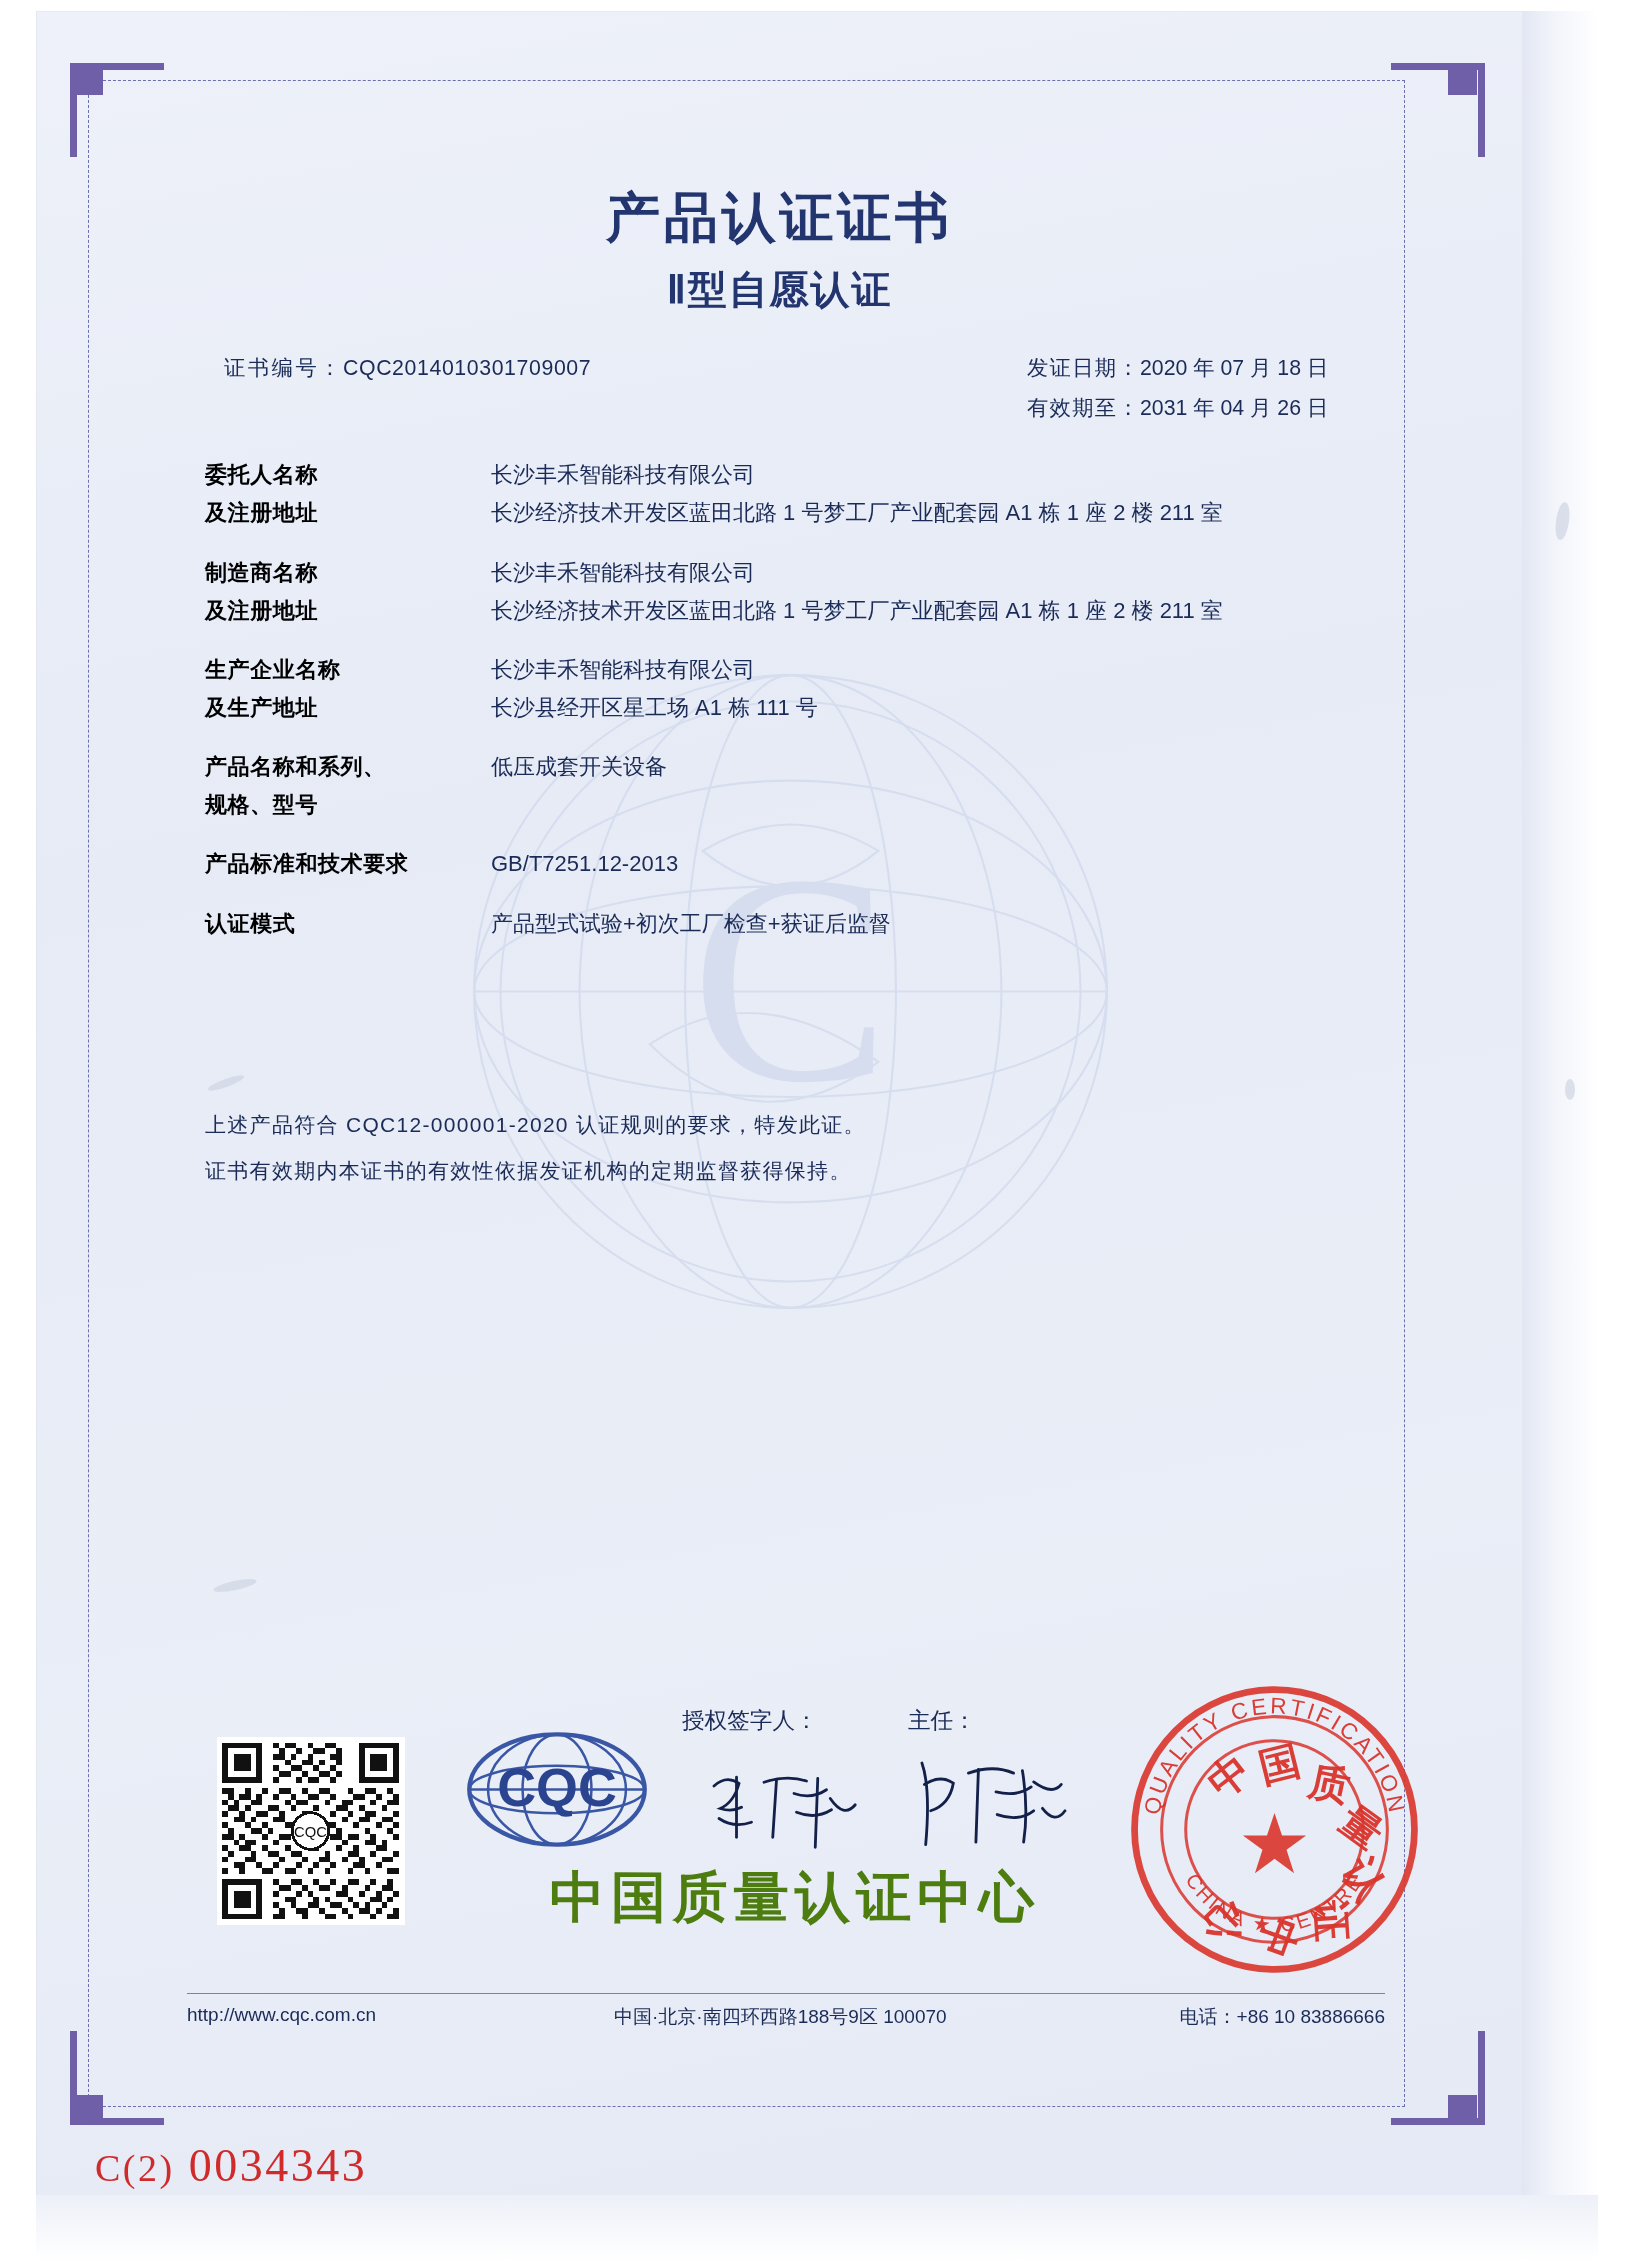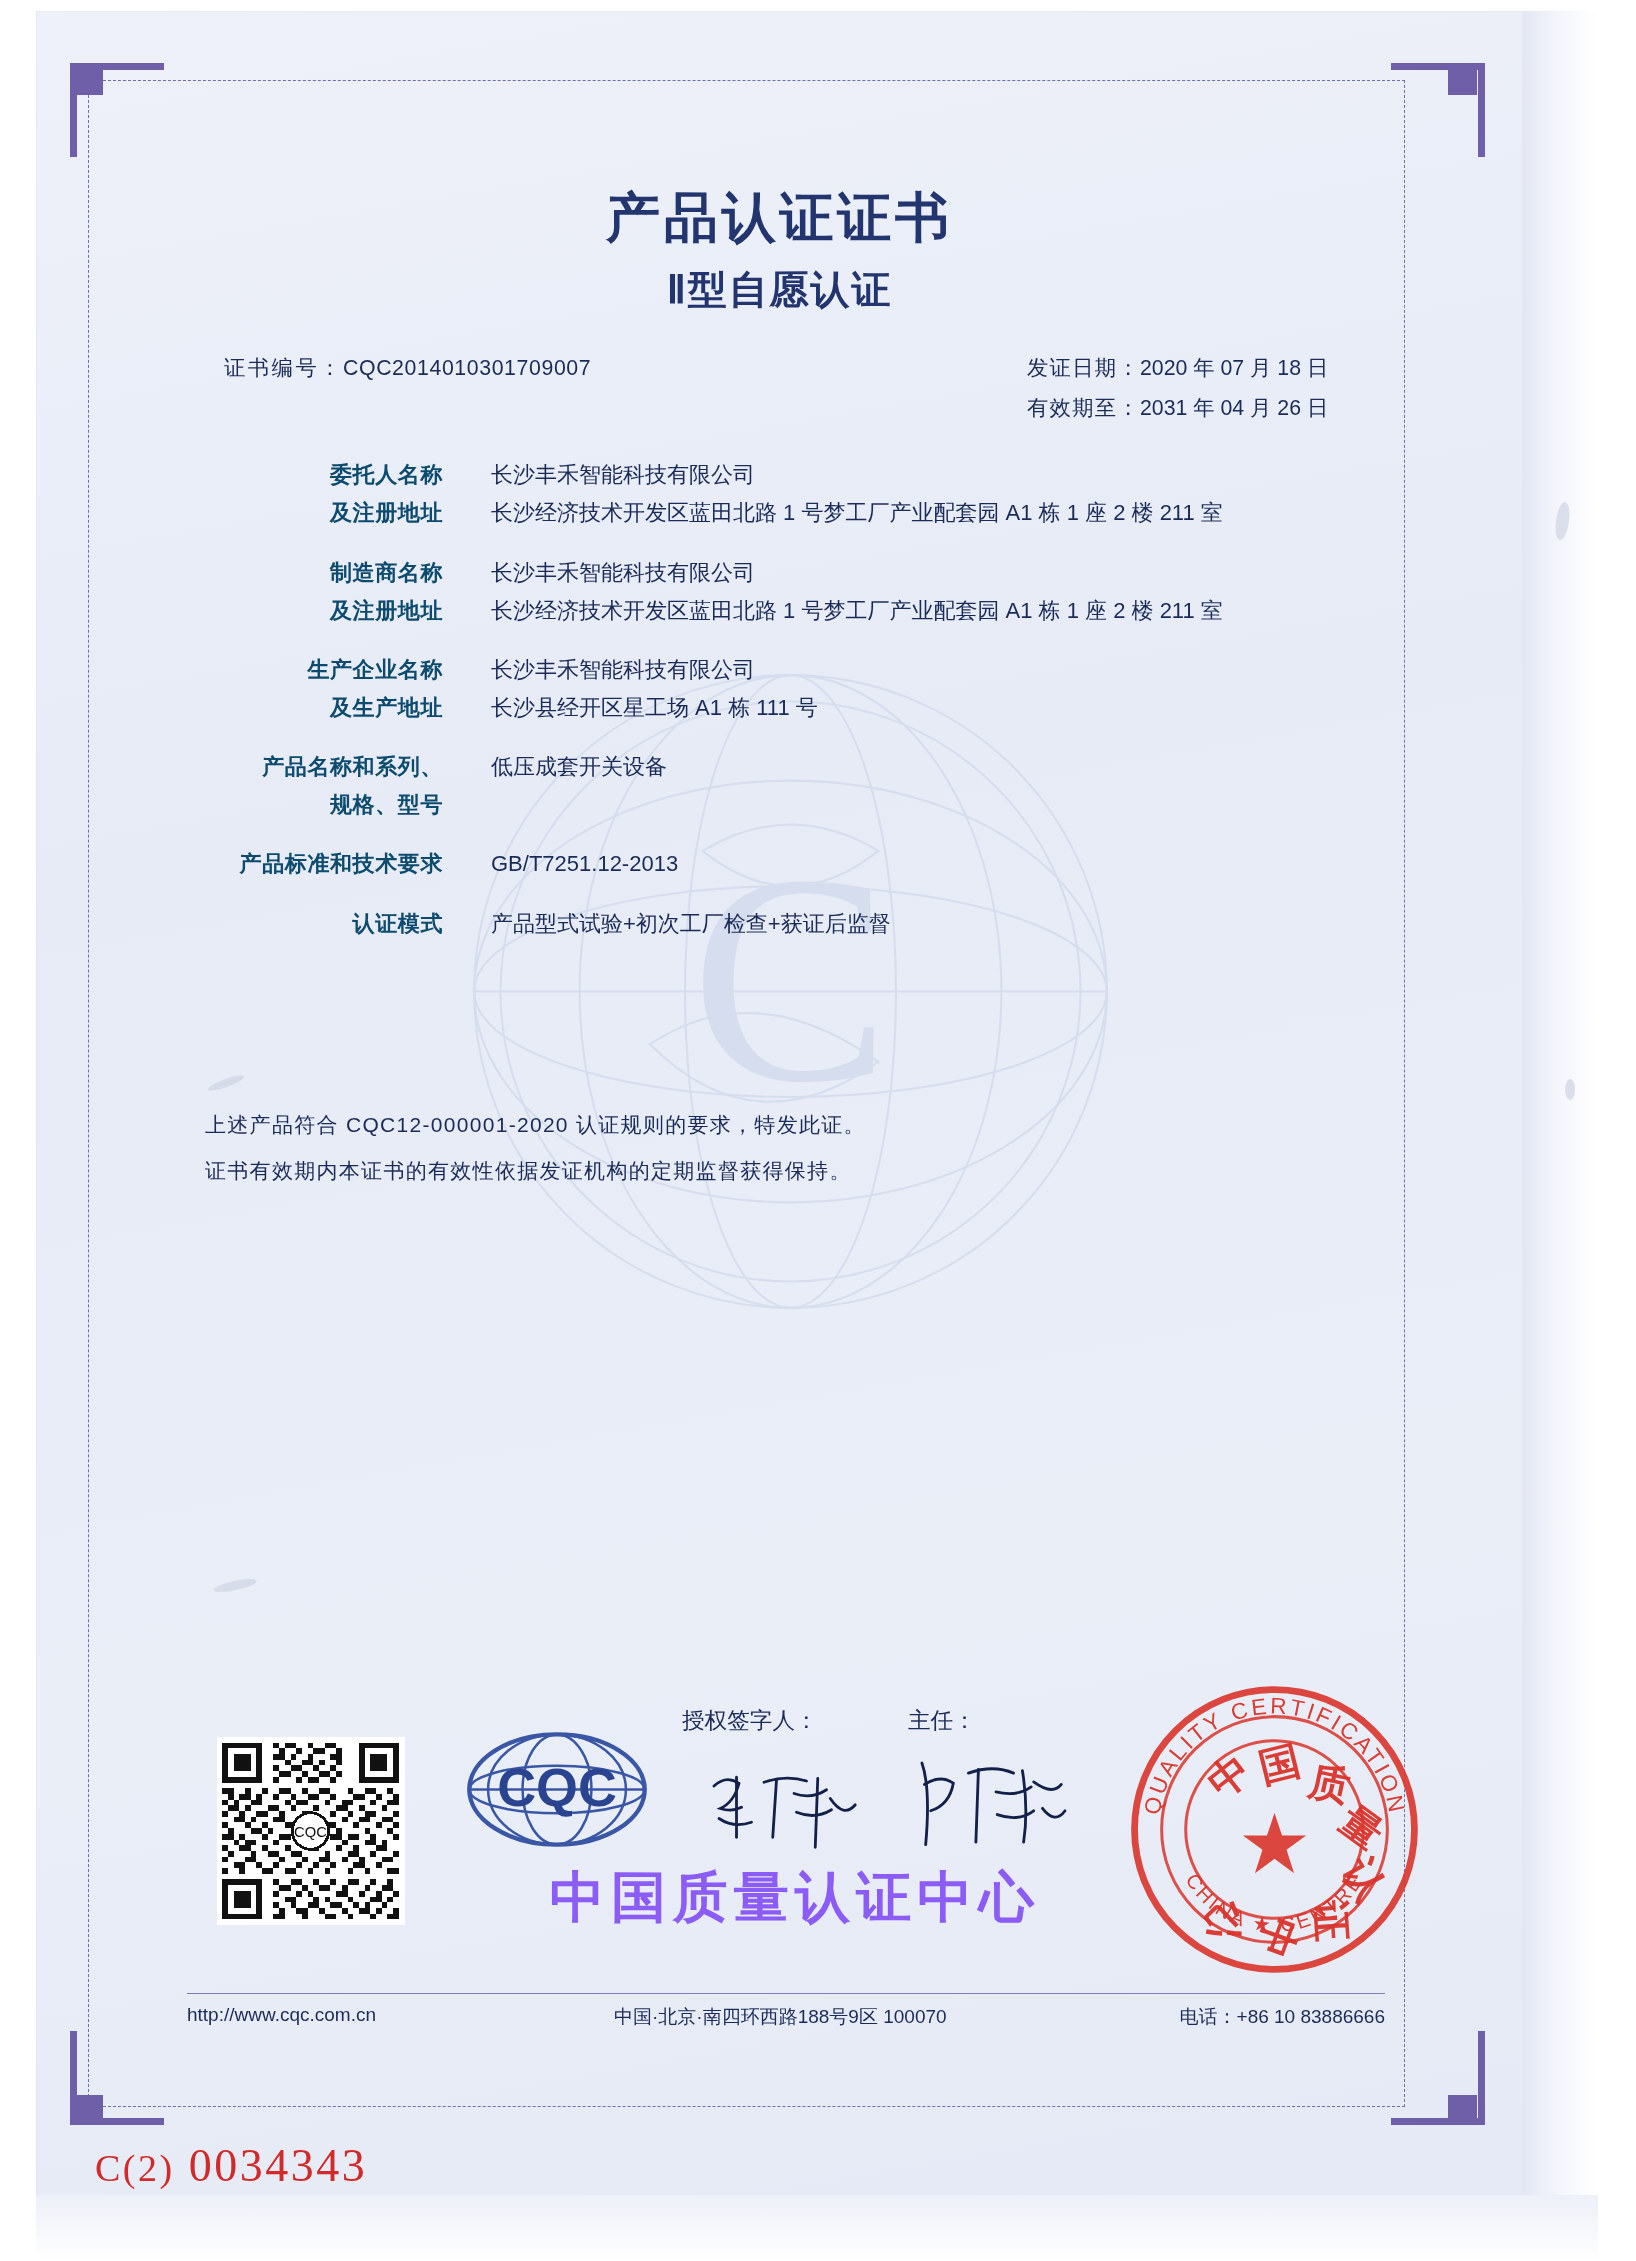--- a/index.html
+++ b/index.html
@@ -146,24 +146,23 @@
   .frow {
     display: flex;
     align-items: flex-start;
     margin-bottom: 21.3px;
   }
   .fkey {
     width: 238px;
     flex: 0 0 238px;
     font-size: 22px;
     font-weight: bold;
-    color: #0c4a6e;
+    color: #000000;
     line-height: 38px;
     letter-spacing: 0.6px;
-    text-align: right;
   }
   .fkey div { white-space: nowrap; }
   .fval {
     flex: 1;
     font-size: 22px;
     color: #1b2b57;
     line-height: 38px;
     margin-left: 48px;
   }
   .fval div { white-space: nowrap; }
@@ -229,21 +228,21 @@
   }
   .org-name {
     position: absolute;
     left: 458px;
     top: 1850px;
     width: 602px;
     text-align: center;
     font-size: 55px;
     font-weight: bold;
     letter-spacing: 6.3px;
-    color: #8b5cf6;
+    color: #4d7c0f;
   }
   .seal {
     position: absolute;
     left: 1088px;
     top: 1668px;
     width: 301px;
     height: 301px;
   }
 
   

